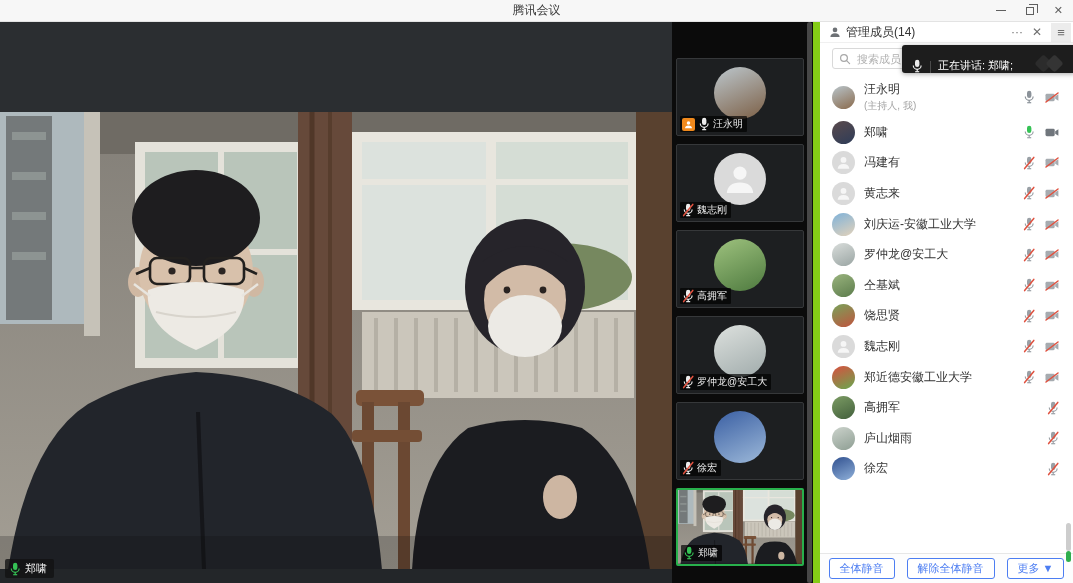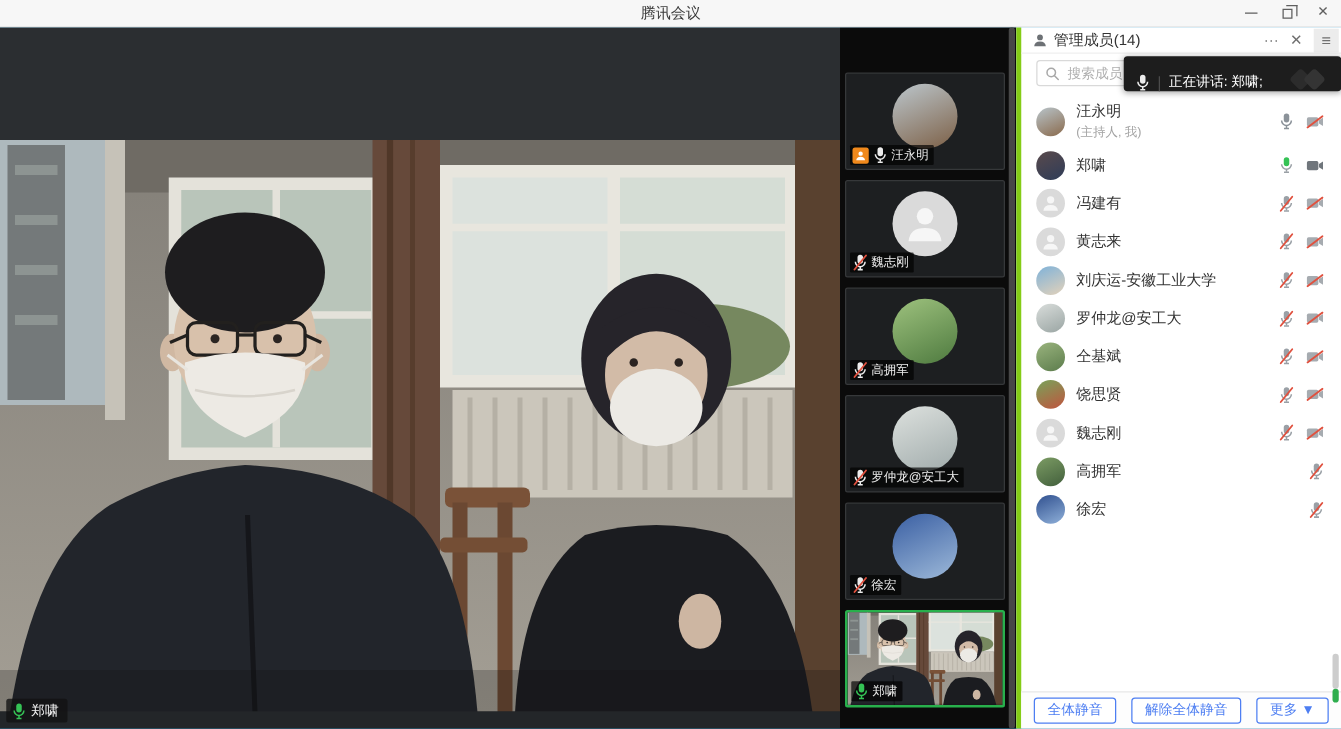--- a/index.html
+++ b/index.html
@@ -32,21 +32,21 @@
     padding:36px 9px 0 4px; display:flex; flex-direction:column; gap:8px; }
   .thumb-scrollbar { position:absolute; right:1px; top:0; width:5px; height:100%; background:#474747; border-radius:3px; }
   .tile { width:128px; height:78px; flex:none; background:#1d1f21; border:1px solid #36383a; border-radius:2px; position:relative; overflow:hidden; }
   .tile.active { border:2px solid #28b04c; }
   .tile-avatar { width:52px; height:52px; border-radius:50%; position:absolute; top:8px; left:50%; transform:translateX(-50%); overflow:hidden; }
   .tile-video { position:absolute; inset:0; }
   .tile-label { position:absolute; left:3px; bottom:3px; background:rgba(0,0,0,.68); display:flex; align-items:center;
     gap:3px; padding:1px 4px 1px 2px; font-size:10px; color:#ededed; border-radius:1px; max-width:120px; white-space:nowrap; z-index:2;}
   .host-badge { width:13px; height:13px; background:#f0891c; border-radius:2px; display:flex; align-items:center; justify-content:center; flex:none;}
   
-  .panel { flex:1; background:#ffffff; border-left:4px solid #84cc16; position:relative; display:flex; flex-direction:column; }
+  .panel { flex:1; background:#ffffff; border-left:7px solid #84cc16; position:relative; display:flex; flex-direction:column; }
   .panel-header { height:21px; flex:none; display:flex; align-items:center; gap:5px; padding-left:9px; border-bottom:1px solid #f0f0f0;}
   .panel-title { font-size:12px; color:#333; }
   .header-actions { margin-left:auto; display:flex; align-items:center; gap:9px; padding-right:2px; }
   .hdr-icon { color:#6f6f6f; font-size:12px; line-height:1; cursor:default; }
   .menu-btn { width:20px; height:19px; background:#ececec; display:flex; align-items:center; justify-content:center; color:#707070; font-size:13px; }
   .search-row { margin:5px 12px 3px 12px; height:21px; flex:none; border:1px solid #d9d9d9; border-radius:3px;
     display:flex; align-items:center; padding:0 6px; gap:4px; background:#fff;}
   .search-input { border:none; outline:none; flex:1; min-width:0; font-size:11px; color:#333;
     font-family:"Liberation Sans","DejaVu Sans",sans-serif; background:transparent;}
   .search-input::placeholder { color:#b0b0b0; }
@@ -637,23 +637,64 @@
               <span>
                 <svg class="icon-svg" width="14" height="11" viewBox="0 0 14 11">
     <rect x="0.5" y="1.8" width="9.2" height="7.4" rx="1.4" fill="#a6abb0"></rect>
     <path d="M10.2 4.2 L13.4 2.2 V8.8 L10.2 6.8 Z" fill="#a6abb0"></path>
     <line x1="1" y1="10" x2="13" y2="1" stroke="#e0513f" stroke-width="1.5" stroke-linecap="round"></line>
                 </svg>
               </span>
             </span>
           </div>
           <div class="member-row">
+            <span class="member-avatar" style="background:linear-gradient(155deg, #d94f3f, #68a84f);"></span>
+            <span class="member-texts">
+      <span class="member-name">郑近德安徽工业大学</span>
+            </span>
+            <span class="member-icons">
+              <span>
+                <svg class="icon-svg" width="12" height="14" viewBox="0 0 12 14">
+    <rect x="4" y="0.8" width="4.4" height="7.2" rx="2.2" fill="#9aa0a6"></rect>
+    <path d="M2.3 6.4 a3.9 3.9 0 0 0 7.8 0" fill="none" stroke="#9aa0a6" stroke-width="1.2"></path>
+    <line x1="6.2" y1="10.3" x2="6.2" y2="12.4" stroke="#9aa0a6" stroke-width="1.2"></line>
+    <line x1="4.2" y1="12.7" x2="8.2" y2="12.7" stroke="#9aa0a6" stroke-width="1.2"></line>
+    <line x1="1.6" y1="12.6" x2="10.8" y2="1.4" stroke="#e0513f" stroke-width="1.5" stroke-linecap="round"></line>
+                </svg>
+              </span>
+              <span>
+                <svg class="icon-svg" width="14" height="11" viewBox="0 0 14 11">
+    <rect x="0.5" y="1.8" width="9.2" height="7.4" rx="1.4" fill="#a6abb0"></rect>
+    <path d="M10.2 4.2 L13.4 2.2 V8.8 L10.2 6.8 Z" fill="#a6abb0"></path>
+    <line x1="1" y1="10" x2="13" y2="1" stroke="#e0513f" stroke-width="1.5" stroke-linecap="round"></line>
+                </svg>
+              </span>
+            </span>
+          </div>
+          <div class="member-row">
             <span class="member-avatar" style="background:linear-gradient(155deg, #7c9c64, #425f3c);"></span>
             <span class="member-texts">
       <span class="member-name">高拥军</span>
+            </span>
+            <span class="member-icons">
+              <span>
+                <svg class="icon-svg" width="12" height="14" viewBox="0 0 12 14">
+    <rect x="4" y="0.8" width="4.4" height="7.2" rx="2.2" fill="#9aa0a6"></rect>
+    <path d="M2.3 6.4 a3.9 3.9 0 0 0 7.8 0" fill="none" stroke="#9aa0a6" stroke-width="1.2"></path>
+    <line x1="6.2" y1="10.3" x2="6.2" y2="12.4" stroke="#9aa0a6" stroke-width="1.2"></line>
+    <line x1="4.2" y1="12.7" x2="8.2" y2="12.7" stroke="#9aa0a6" stroke-width="1.2"></line>
+    <line x1="1.6" y1="12.6" x2="10.8" y2="1.4" stroke="#e0513f" stroke-width="1.5" stroke-linecap="round"></line>
+                </svg>
+              </span>
+            </span>
+          </div>
+          <div class="member-row">
+            <span class="member-avatar" style="background:linear-gradient(155deg, #ccd3cc, #8e9e93);"></span>
+            <span class="member-texts">
+      <span class="member-name">庐山烟雨</span>
             </span>
             <span class="member-icons">
               <span>
                 <svg class="icon-svg" width="12" height="14" viewBox="0 0 12 14">
     <rect x="4" y="0.8" width="4.4" height="7.2" rx="2.2" fill="#9aa0a6"></rect>
     <path d="M2.3 6.4 a3.9 3.9 0 0 0 7.8 0" fill="none" stroke="#9aa0a6" stroke-width="1.2"></path>
     <line x1="6.2" y1="10.3" x2="6.2" y2="12.4" stroke="#9aa0a6" stroke-width="1.2"></line>
     <line x1="4.2" y1="12.7" x2="8.2" y2="12.7" stroke="#9aa0a6" stroke-width="1.2"></line>
     <line x1="1.6" y1="12.6" x2="10.8" y2="1.4" stroke="#e0513f" stroke-width="1.5" stroke-linecap="round"></line>
                 </svg>

